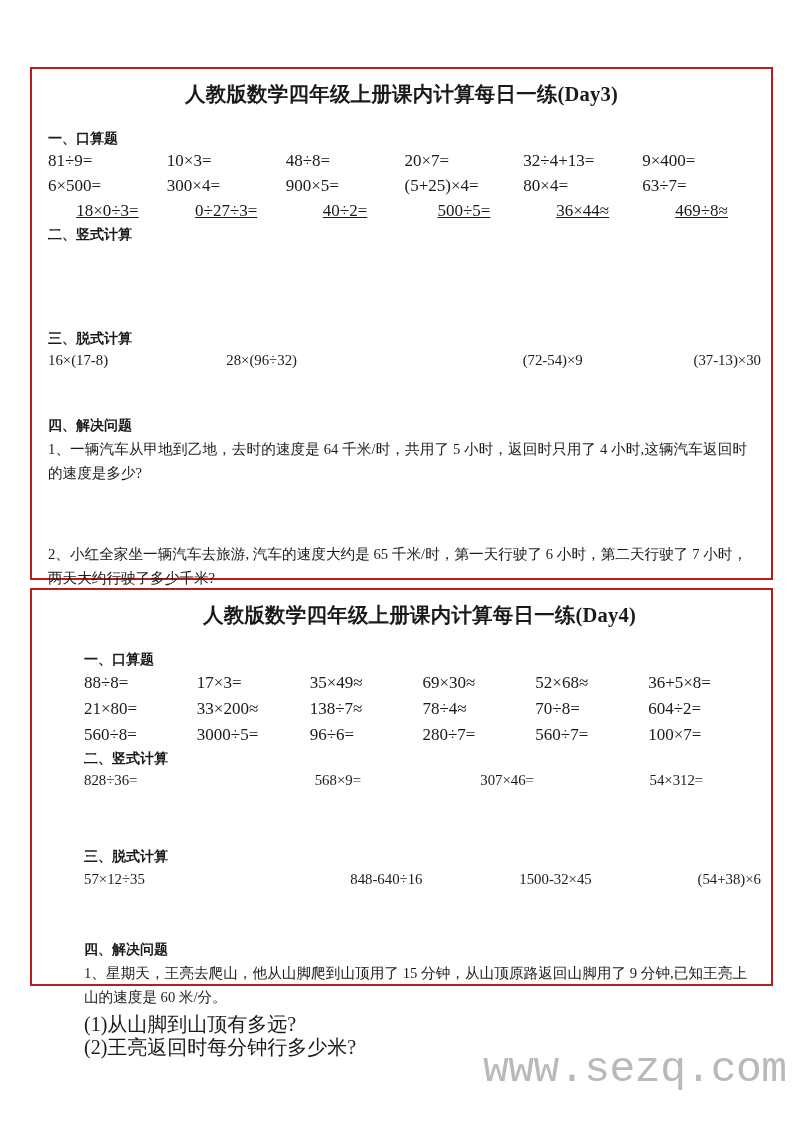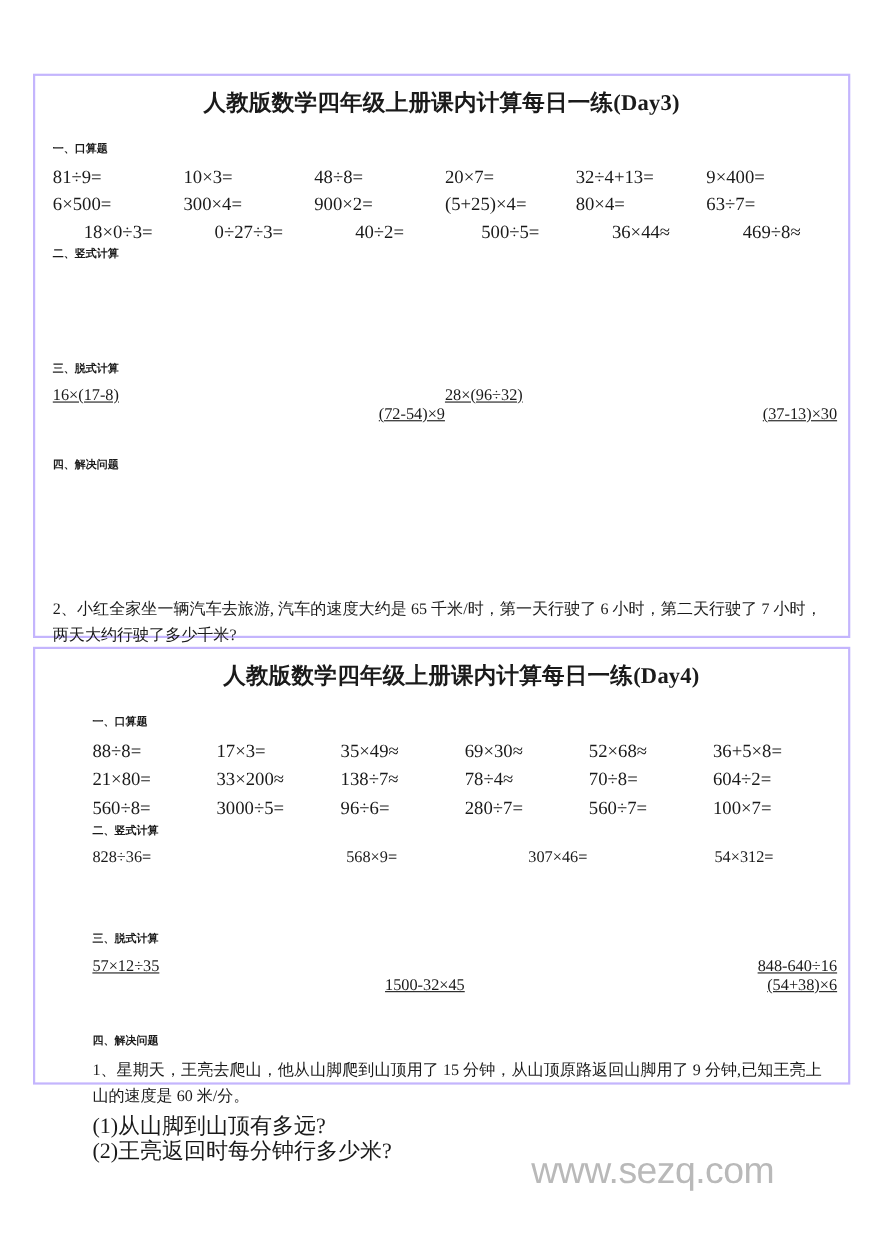--- a/index.html
+++ b/index.html
@@ -22,21 +22,21 @@
     width: 800px;
     height: 1131px;
   }
 
   
   .panel {
     position: absolute;
     left: 30px;
     width: 743px;
     box-sizing: border-box;
-    border: 2px solid #c4b5fd;
+    border: 2px solid #b91c1c;
     background: #ffffff;
   }
   #panel-day3 { top: 67px;  height: 513px; }
   #panel-day4 { top: 588px; height: 398px; padding-left: 36px; }
 
   .panel-inner {
     position: relative;
     width: 100%;
     height: 100%;
     padding: 0 10px;
@@ -48,51 +48,50 @@
     font-weight: bold;
     font-size: 20.5px;
     letter-spacing: 0.2px;
     margin: 13px 0 0 0;
     line-height: 1.2;
     white-space: nowrap;
   }
 
   .section-head {
     font-weight: bold;
-    font-size: 10px;
+    font-size: 14px;
     margin: 0;
     padding: 0 0 0 6px;
     line-height: 1.25;
   }
 
   
   .oral-grid {
     display: grid;
     grid-template-columns: repeat(6, 1fr);
     padding-left: 6px;
     font-size: 17px;
   }
   .oral-grid .cell { line-height: 1.0; white-space: nowrap; }
-  .oral-grid .r3 { text-align: center; }
+  .oral-grid .r3 { text-align: center; text-decoration: underline; }
 
   .vert-grid {
     display: grid;
     grid-template-columns: repeat(4, 1fr);
     padding-left: 6px;
     font-size: 14.8px;
   }
   .vert-grid .cell { white-space: nowrap; }
   .vert-grid .ctr { text-align: center; }
 
   .expr-grid {
     display: grid;
-    grid-template-columns: repeat(2, 1fr);
+    grid-template-columns: repeat(4, 1fr);
     padding-left: 6px;
     font-size: 14.8px;
-    text-decoration: underline;
   }
   .expr-grid .cell { white-space: nowrap; }
   .expr-grid .ctr { text-align: right; }
 
   .word-problem {
     font-size: 14.6px;
     line-height: 1.62;
     padding: 0 14px 0 6px;
     text-align: justify;
     margin: 0;
@@ -132,22 +131,22 @@
   #d4-sec4-head { top: 338px; }
   #d4-wp1       { top: 359px; }
   #d4-wp1-a     { top: 407px; }
   #d4-wp1-b     { top: 430px; }
 
   
   .watermark {
     position: absolute;
     left: 483px;
     top: 1045px;
-    font-family: Liberation Sans, sans-serif;
-    font-size: 34px;
+    font-family: Liberation Mono, monospace;
+    font-size: 43px;
     color: #b9b9b9;
     letter-spacing: -0.5px;
     white-space: nowrap;
     z-index: 5;
     pointer-events: none;
   }
 </style>
 </head>
 <body>
 
@@ -165,21 +164,21 @@
         <div class="cell">10×3=</div>
         <div class="cell">48÷8=</div>
         <div class="cell">20×7=</div>
         <div class="cell">32÷4+13=</div>
         <div class="cell">9×400=</div>
       </div>
 
       <div class="blk oral-grid" id="d3-oral-r2">
         <div class="cell">6×500=</div>
         <div class="cell">300×4=</div>
-        <div class="cell">900×2=</div>
+        <div class="cell">900×5=</div>
         <div class="cell">(5+25)×4=</div>
         <div class="cell">80×4=</div>
         <div class="cell">63÷7=</div>
       </div>
 
       <div class="blk oral-grid" id="d3-oral-r3">
         <div class="cell r3">18×0÷3=</div>
         <div class="cell r3">0÷27÷3=</div>
         <div class="cell r3">40÷2=</div>
         <div class="cell r3">500÷5=</div>
@@ -194,20 +193,21 @@
 
       <div class="blk expr-grid" id="d3-expr-r1">
         <div class="cell">16×(17-8)</div>
         <div class="cell">28×(96÷32)</div>
         <div class="cell ctr">(72-54)×9</div>
         <div class="cell ctr">(37-13)×30</div>
       </div>
 
       <div class="blk section-head" id="d3-sec4-head">四、解决问题</div>
 
+      <div class="blk word-problem" id="d3-wp1">1、一辆汽车从甲地到乙地，去时的速度是 64 千米/时，共用了 5 小时，返回时只用了 4 小时,这辆汽车返回时的速度是多少?</div>
 
       <div class="blk word-problem" id="d3-wp2">2、小红全家坐一辆汽车去旅游, 汽车的速度大约是 65 千米/时，第一天行驶了 6 小时，第二天行驶了 7 小时，两天大约行驶了多少千米?</div>
 
     </div>
   </div>
 
   <div class="panel" id="panel-day4">
     <div class="panel-inner">
 
       <div class="sheet-title">人教版数学四年级上册课内计算每日一练(Day4)</div>

